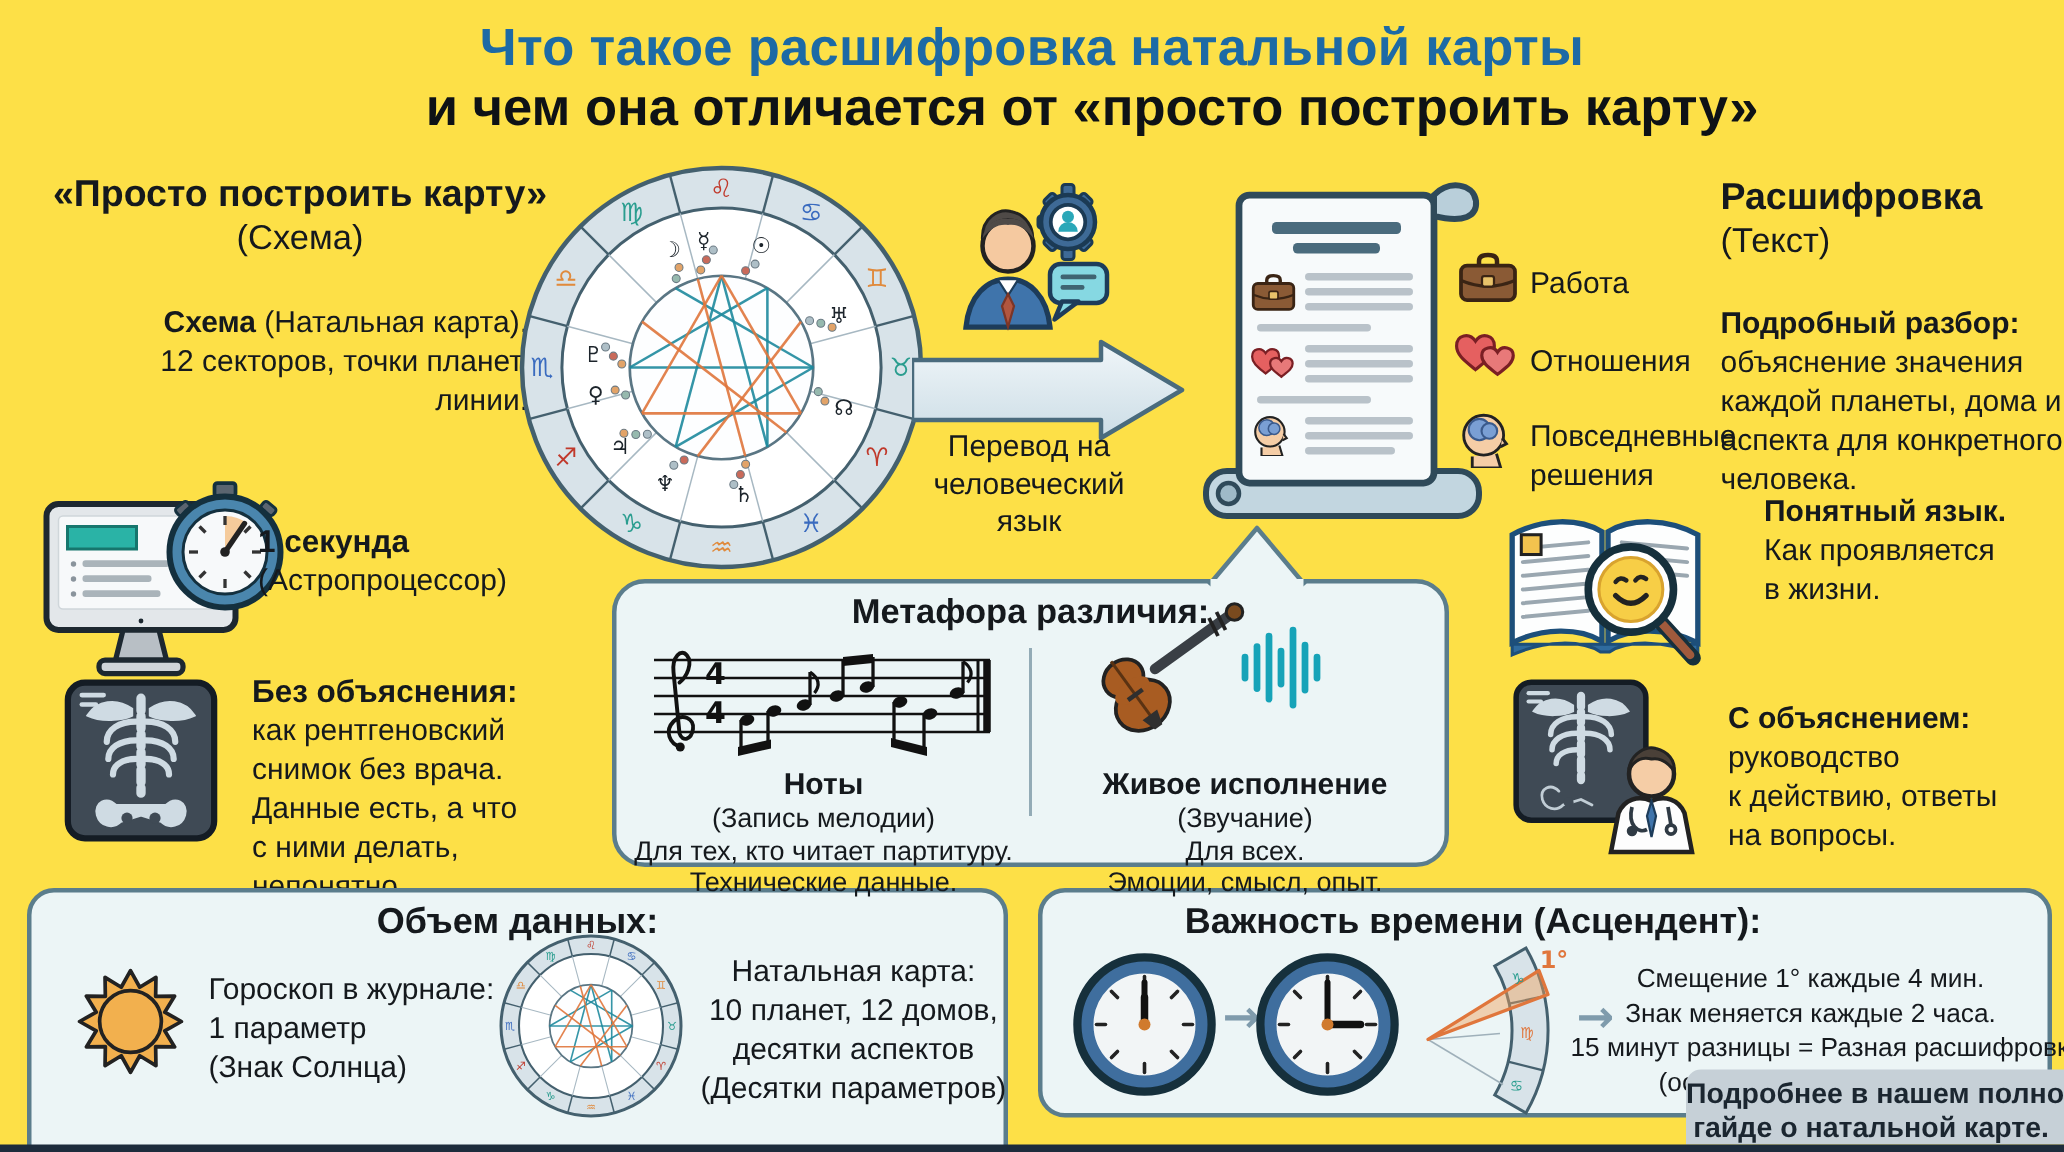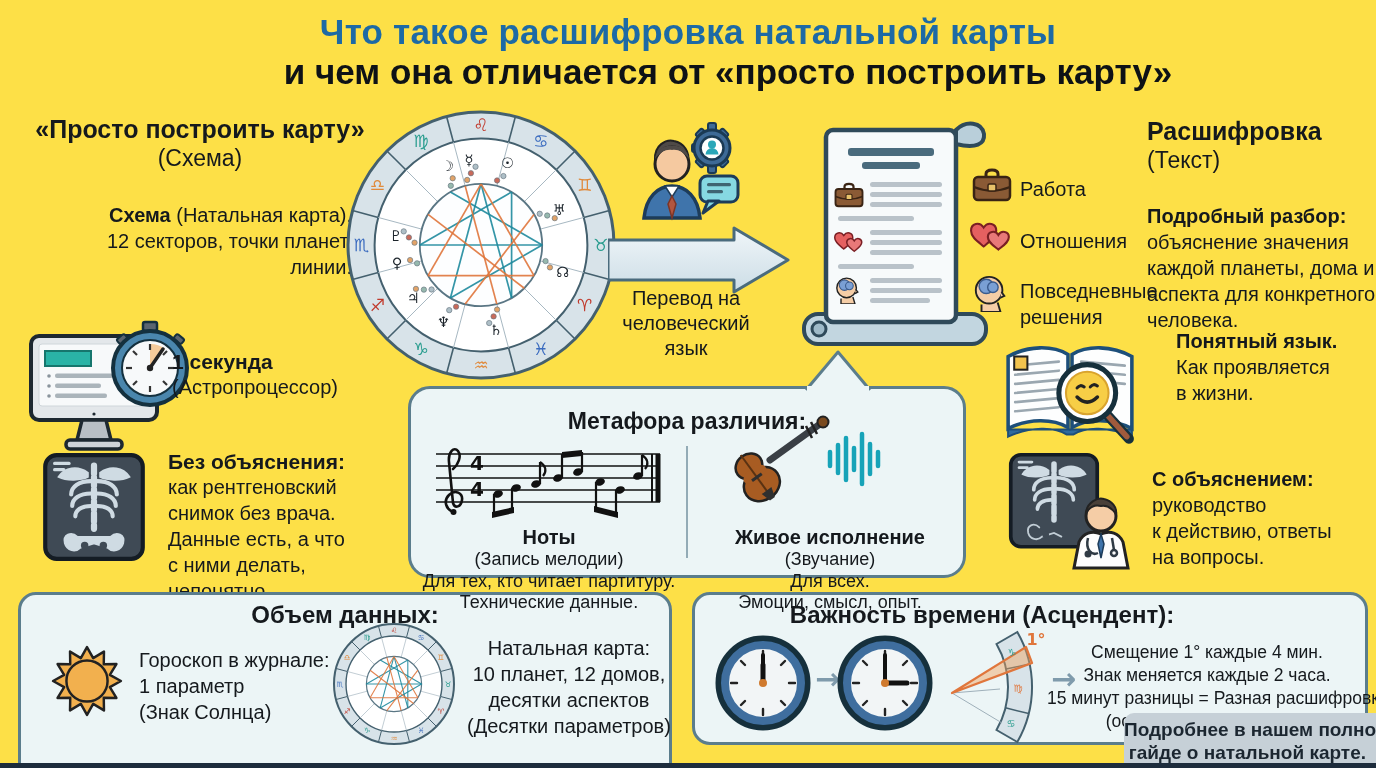--- a/index.html
+++ b/index.html
@@ -391,21 +391,21 @@
     <div class="pre">руководство
 к действию, ответы
 на вопросы.</div>
   </div>
 
   <div class="panel" style="left:408px;top:386px;width:558px;height:192px;border-radius:22px;"></div>
   <svg class="abs" style="left:798px;top:346px;z-index:2;" width="80" height="46" viewBox="0 0 80 46">
     <path d="M8,44 L40,6 L72,44" fill="#ecf5f6" stroke="#5b7d8c" stroke-width="3" stroke-linejoin="round"></path>
     <rect x="9" y="40" width="62" height="6" fill="#ecf5f6"></rect>
   </svg>
-  <div class="abs" style="left:408px;top:400px;width:558px;height:169px;z-index:3;border-radius:16px;">
+  <div class="abs" style="left:408px;top:386px;width:558px;height:169px;z-index:3;border-radius:16px;">
     <div class="abs ctr b" style="left:0;top:8px;width:558px;font-size:23px;">Метафора различия:</div>
     <div class="divider" style="left:278px;top:46px;height:112px;"></div>
 
     <svg class="abs" style="left:22px;top:38px;" width="238" height="88" viewBox="0 0 238 88">
       <g stroke="#111" stroke-width="1.6">
         <line x1="6" y1="16" x2="230" y2="16"></line>
           <line x1="6" y1="28" x2="230" y2="28"></line>
         <line x1="6" y1="40" x2="230" y2="40"></line>
           <line x1="6" y1="52" x2="230" y2="52"></line>
         <line x1="6" y1="64" x2="230" y2="64"></line>

